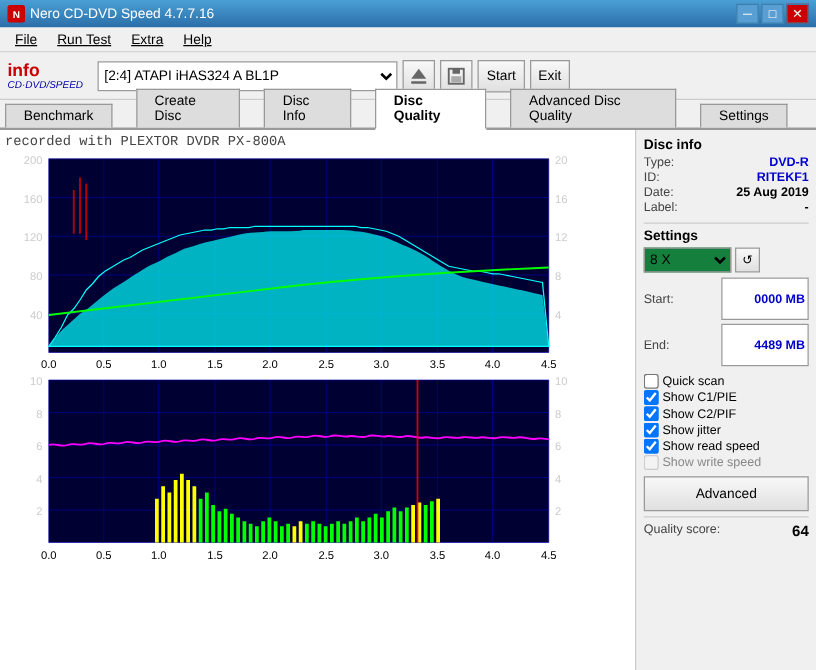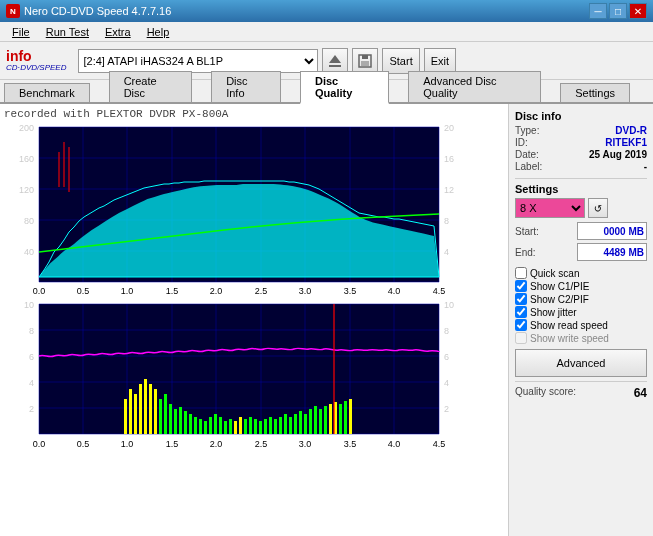--- a/index.html
+++ b/index.html
@@ -40,23 +40,23 @@
     
     
     .side-panel { width: 145px; background: #f0f0f0; border-left: 1px solid #ccc; padding: 6px; font-size: 10px; }
     .panel-section { margin-bottom: 6px; }
     .panel-title { font-weight: bold; font-size: 11px; margin-bottom: 3px; color: #000; }
     .panel-row { display: flex; justify-content: space-between; margin-bottom: 1px; }
     .panel-label { color: #444; }
     .panel-value { color: #0000cc; font-weight: bold; }
     .panel-value-black { color: #000; }
     .settings-row { display: flex; align-items: center; gap: 3px; margin-bottom: 4px; }
-    .settings-select { height: 20px; width: 70px; font-size: 11px; border: 1px solid #999; background: #ec4899; }
+    .settings-select { height: 20px; width: 70px; font-size: 11px; border: 1px solid #999; background: #15803d; }
     .settings-refresh { width: 20px; height: 20px; border: 1px solid #999; background: linear-gradient(to bottom, #f8f8f8, #e0e0e0); cursor: pointer; display: flex; align-items: center; justify-content: center; font-size: 10px; }
-    .mb-input { width: 70px; height: 18px; border: 1px solid #999; background: white; font-size: 10px; padding: 0 2px; text-align: right; color: #0000cc; font-weight: bold; }
+    .mb-input { width: 70px; height: 18px; border: 1px solid #999; background: white; font-size: 10px; padding: 16px 2px; text-align: right; color: #0000cc; font-weight: bold; }
     .checkbox-row { display: flex; align-items: center; gap: 3px; margin-bottom: 1px; }
     .checkbox-row input { width: 12px; height: 12px; }
     .advanced-btn { width: 100%; height: 28px; border: 1px solid #999; background: linear-gradient(to bottom, #f8f8f8, #e0e0e0); cursor: pointer; font-size: 11px; margin-top: 4px; }
     .separator { border-top: 1px solid #ccc; margin: 4px 0; }
     
     
     svg { display: block; }
   </style>
 </head>
 <body>

